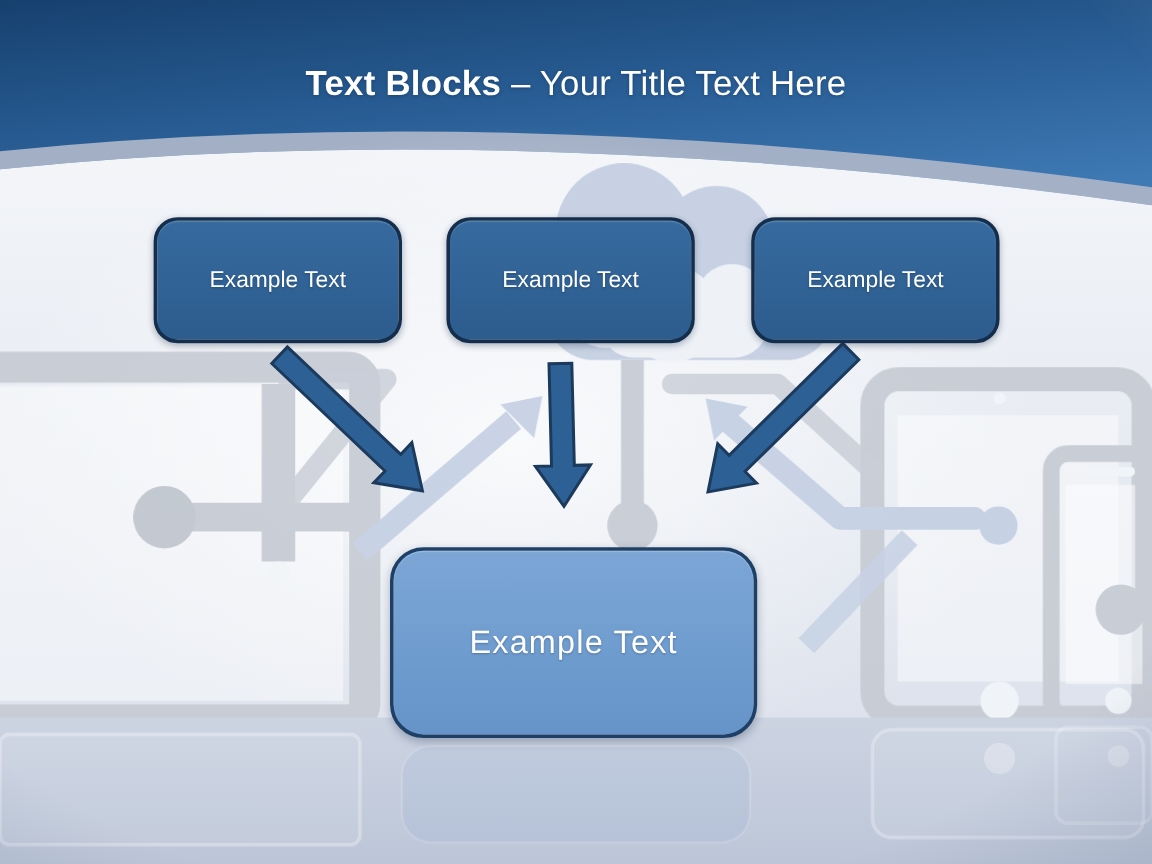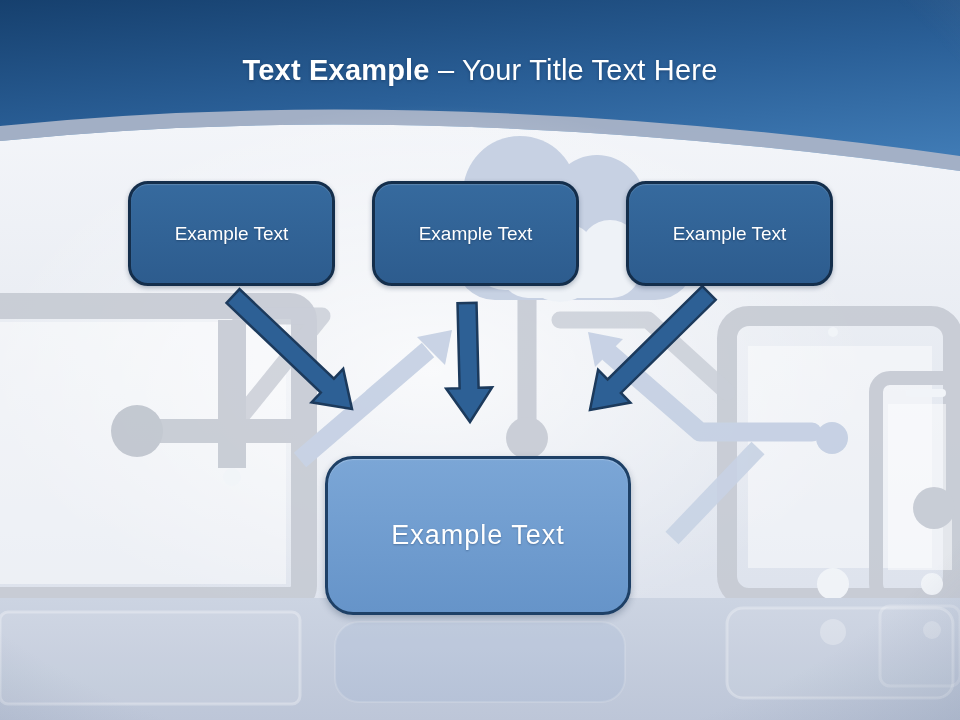--- a/index.html
+++ b/index.html
@@ -148,21 +148,21 @@
 
     <rect x="0" y="0" width="960" height="720" fill="url(#vignGrad)"></rect>
   </svg>
 
   <svg class="arrow-layer" id="arrow-layer" width="960" height="720" viewBox="0 0 960 720">
       <polygon points="226.5,302.9 320.8,392.5 311.5,402.3 352,409 343.2,368.9 333.9,378.7 239.5,289.1" fill="#2d6095" stroke="#1c3a5c" stroke-width="2.5" stroke-linejoin="miter"></polygon>
       <polygon points="457.5,303.2 459.6,388.3 446.2,388.6 470,422 492.1,387.4 478.6,387.8 476.5,302.8" fill="#2d6095" stroke="#1c3a5c" stroke-width="2.5" stroke-linejoin="miter"></polygon>
       <polygon points="702.3,286.2 607.6,379.4 598.1,369.8 590,410 630.4,402.6 620.9,392.9 715.7,299.8" fill="#2d6095" stroke="#1c3a5c" stroke-width="2.5" stroke-linejoin="miter"></polygon>
     </svg>
 
-  <div class="title"><span class="t-bold">Text Example</span><span class="t-sep"> – </span><span class="t-reg">Your Title Text Here</span></div>
+  <div class="title"><span class="t-bold">Text Blocks</span><span class="t-sep"> – </span><span class="t-reg">Your Title Text Here</span></div>
 
   <div class="tbox tbox1">
     <span>Example Text</span>
   </div>
   <div class="tbox tbox2">
     <span>Example Text</span>
   </div>
   <div class="tbox tbox3">
     <span>Example Text</span>
   </div>

